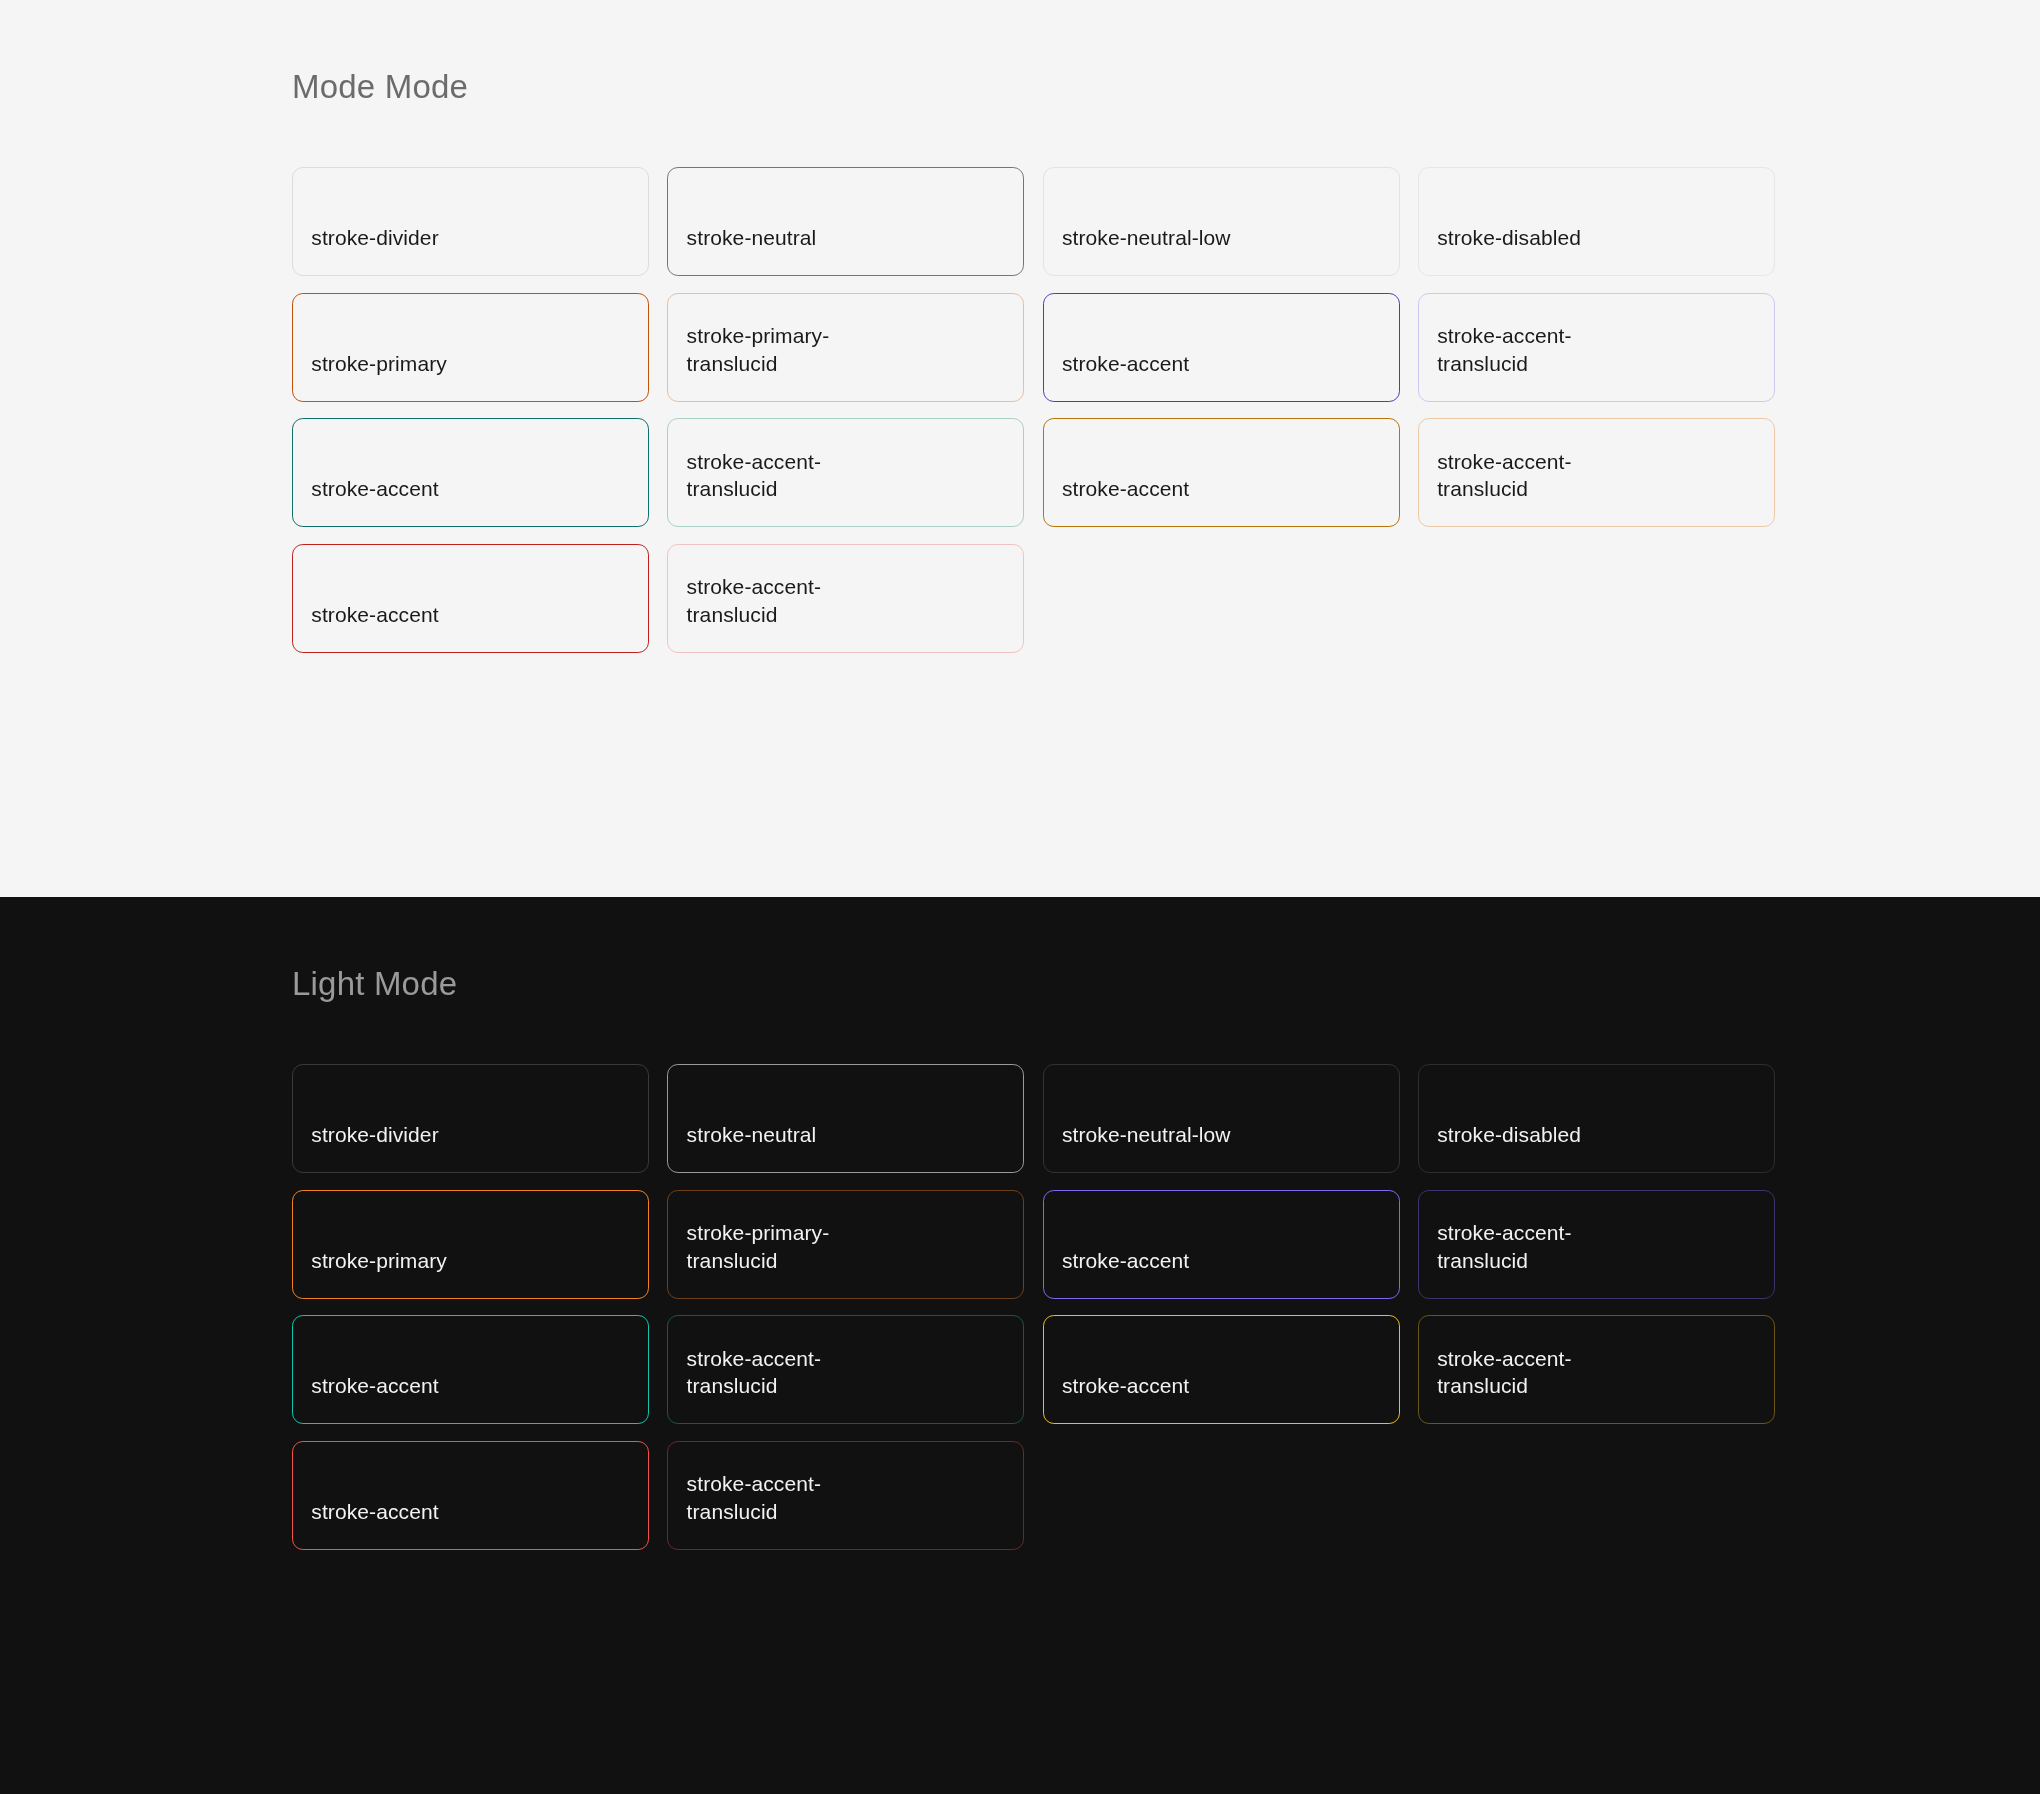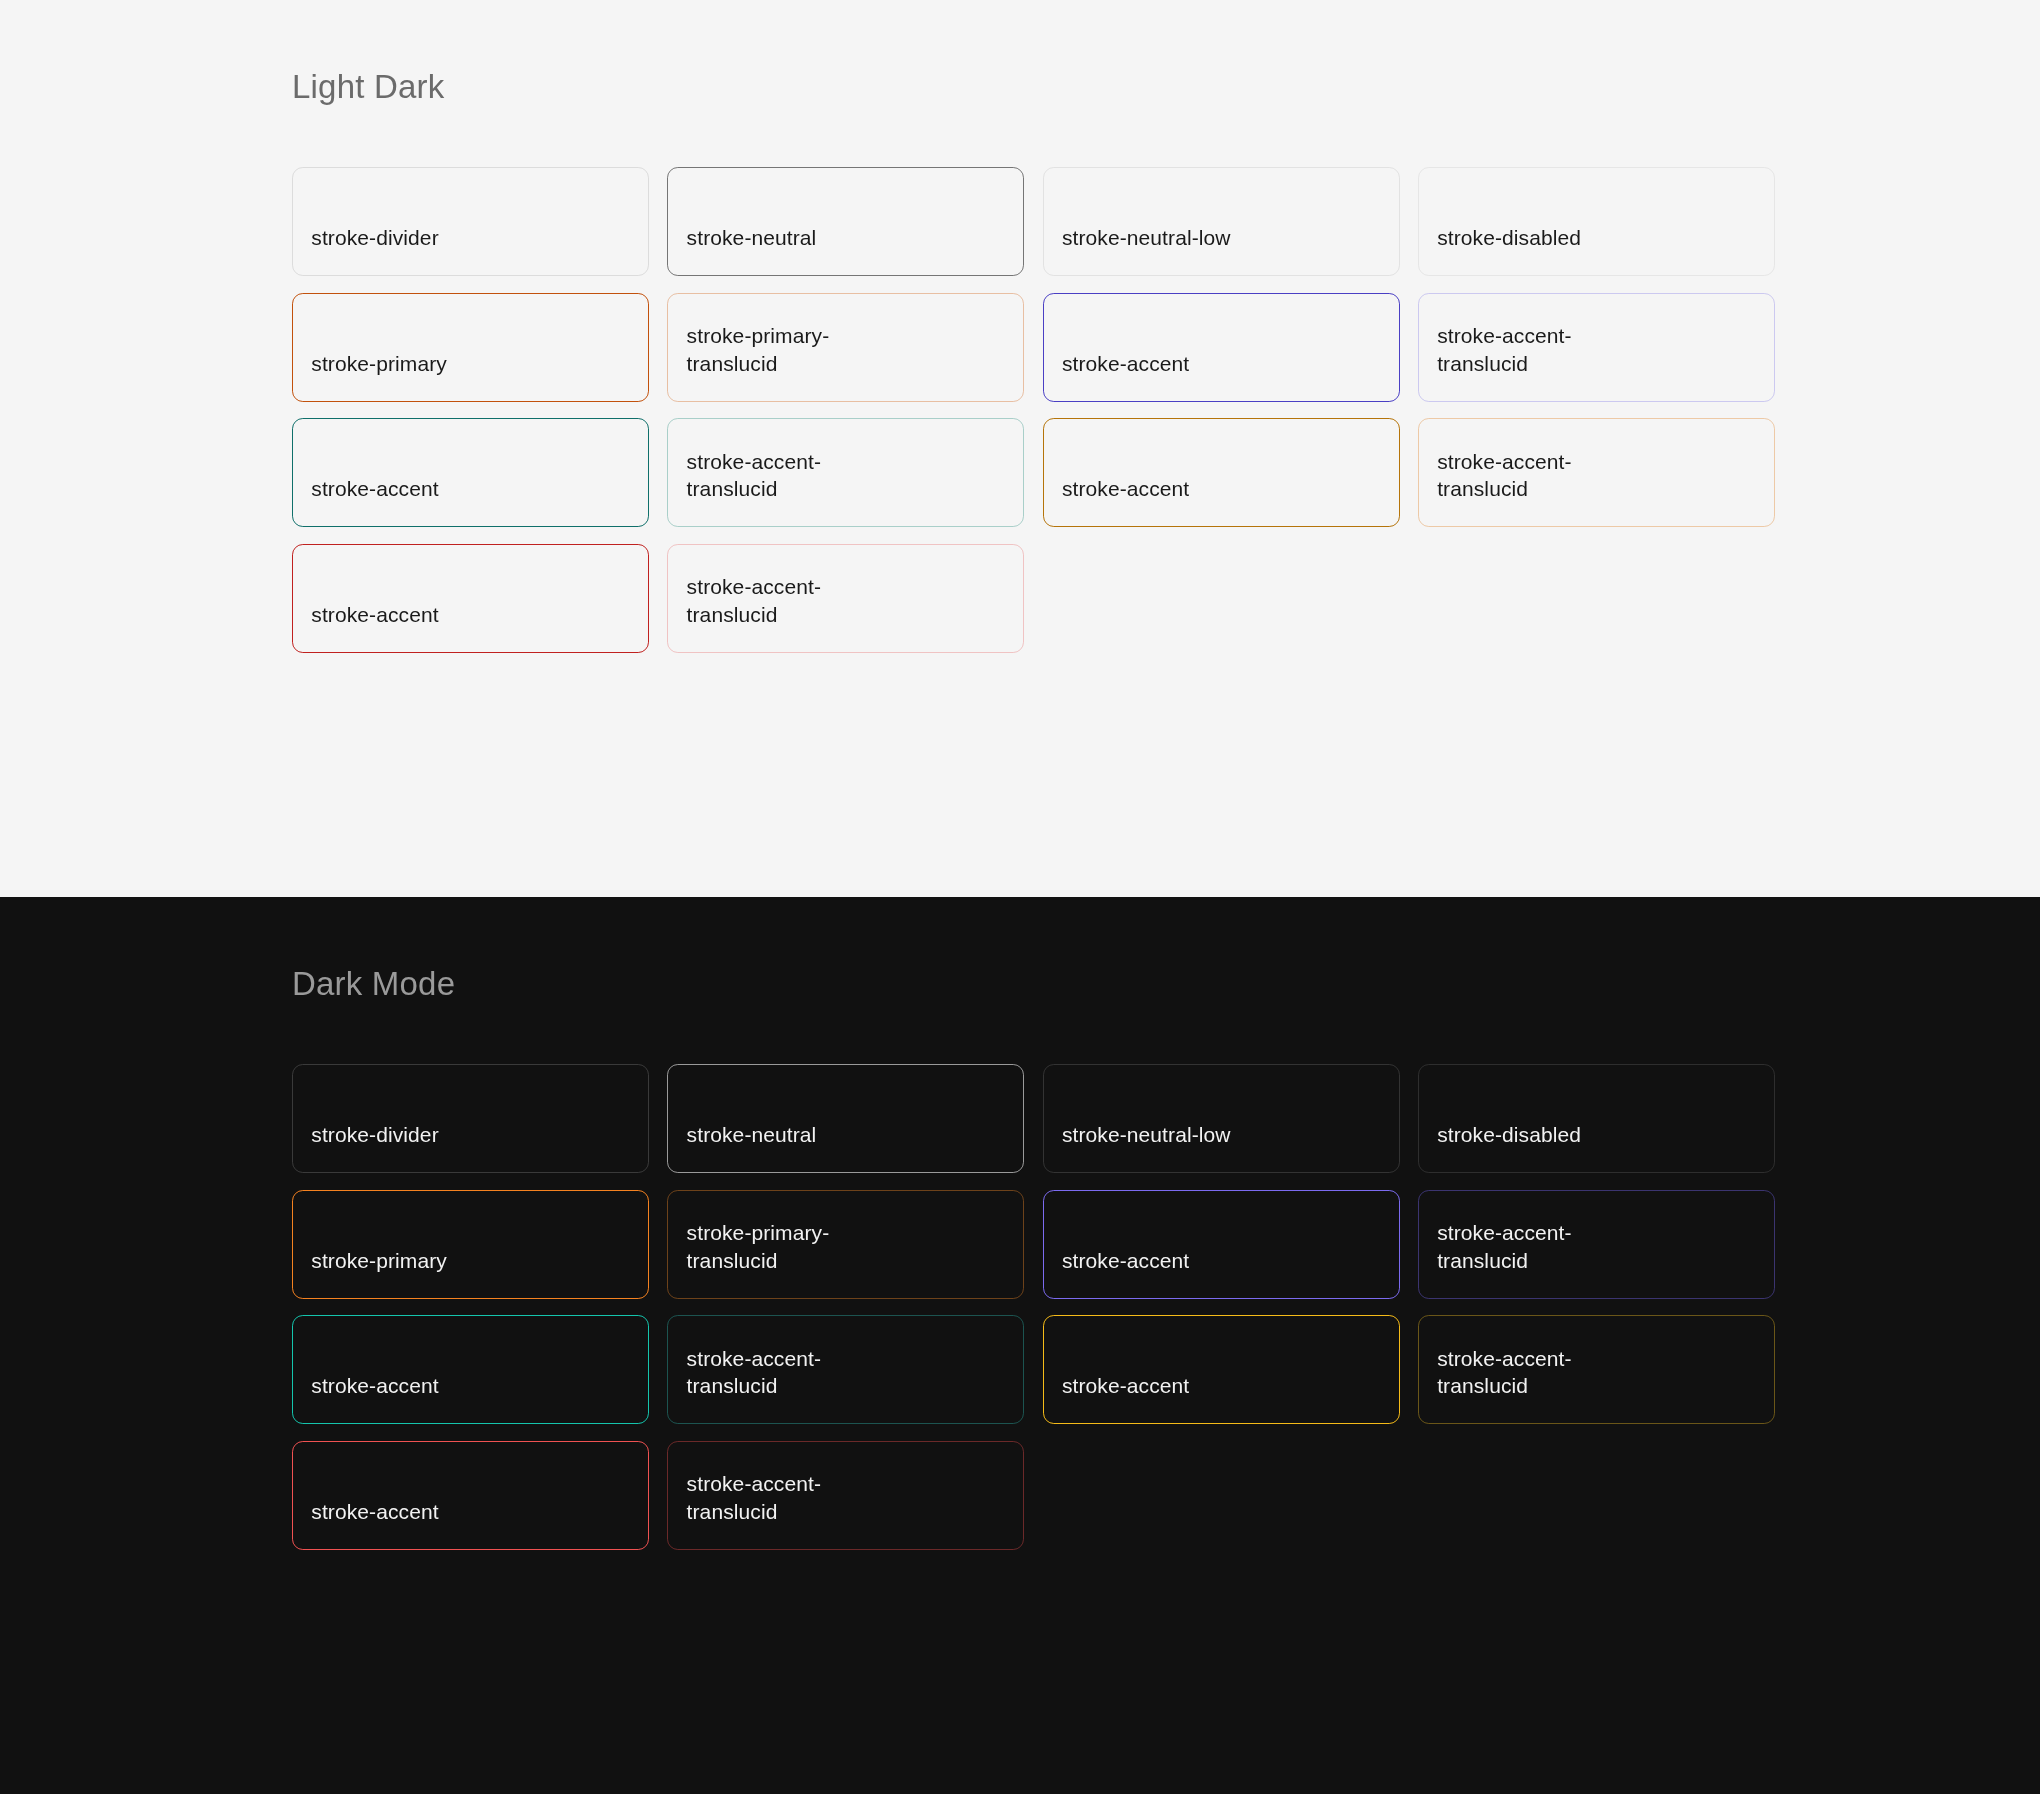--- a/index.html
+++ b/index.html
@@ -66,21 +66,21 @@
     white-space: pre-line;
   }
 
   .light .swatch-label { color: #1a1a1a; }
   .dark  .swatch-label { color: #f2f2f2; }
 </style>
 </head>
 <body>
 
 <div class="mode-section light">
-  <h2 class="section-title">Light Dark</h2>
+  <h2 class="section-title">Mode Mode</h2>
   <div class="swatch-grid" id="grid-light">
       <div class="swatch" style="border-color: rgb(220, 220, 220);">
         <span class="swatch-label">stroke-divider</span>
       </div>
       <div class="swatch" style="border-color: rgb(117, 117, 117);">
         <span class="swatch-label">stroke-neutral</span>
       </div>
       <div class="swatch" style="border-color: rgb(226, 226, 226);">
         <span class="swatch-label">stroke-neutral-low</span>
       </div>
@@ -119,21 +119,21 @@
         <span class="swatch-label">stroke-accent</span>
       </div>
       <div class="swatch" style="border-color: rgb(240, 195, 195);">
         <span class="swatch-label">stroke-accent-
 translucid</span>
       </div>
     </div>
 </div>
 
 <div class="mode-section dark">
-  <h2 class="section-title">Dark Mode</h2>
+  <h2 class="section-title">Light Mode</h2>
   <div class="swatch-grid" id="grid-dark">
       <div class="swatch" style="border-color: rgb(58, 58, 58);">
         <span class="swatch-label">stroke-divider</span>
       </div>
       <div class="swatch" style="border-color: rgb(154, 154, 154);">
         <span class="swatch-label">stroke-neutral</span>
       </div>
       <div class="swatch" style="border-color: rgb(51, 51, 51);">
         <span class="swatch-label">stroke-neutral-low</span>
       </div>

